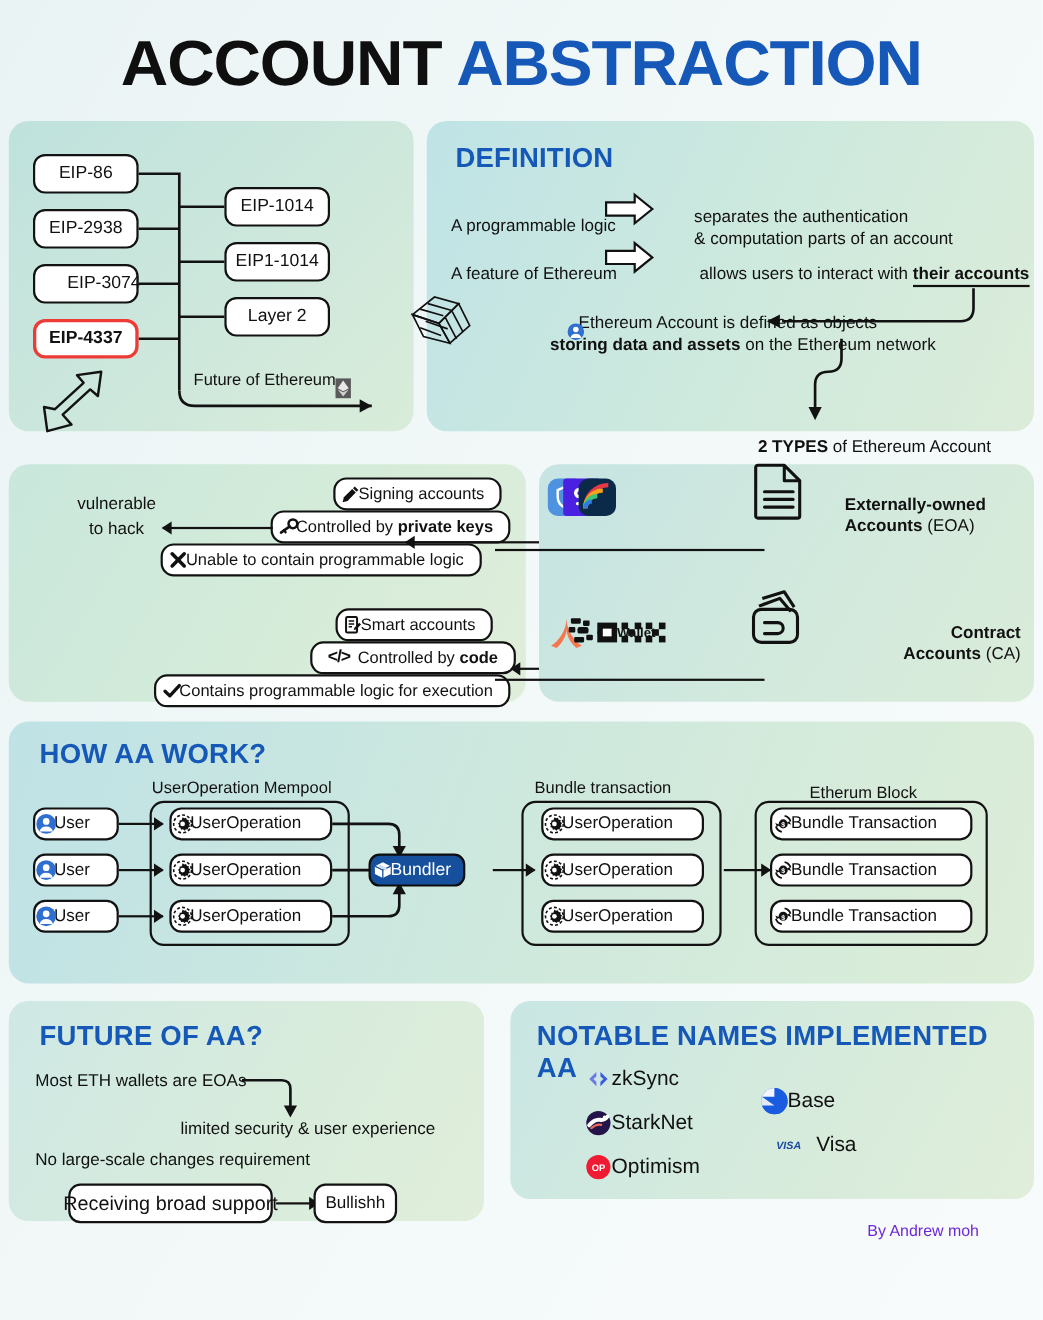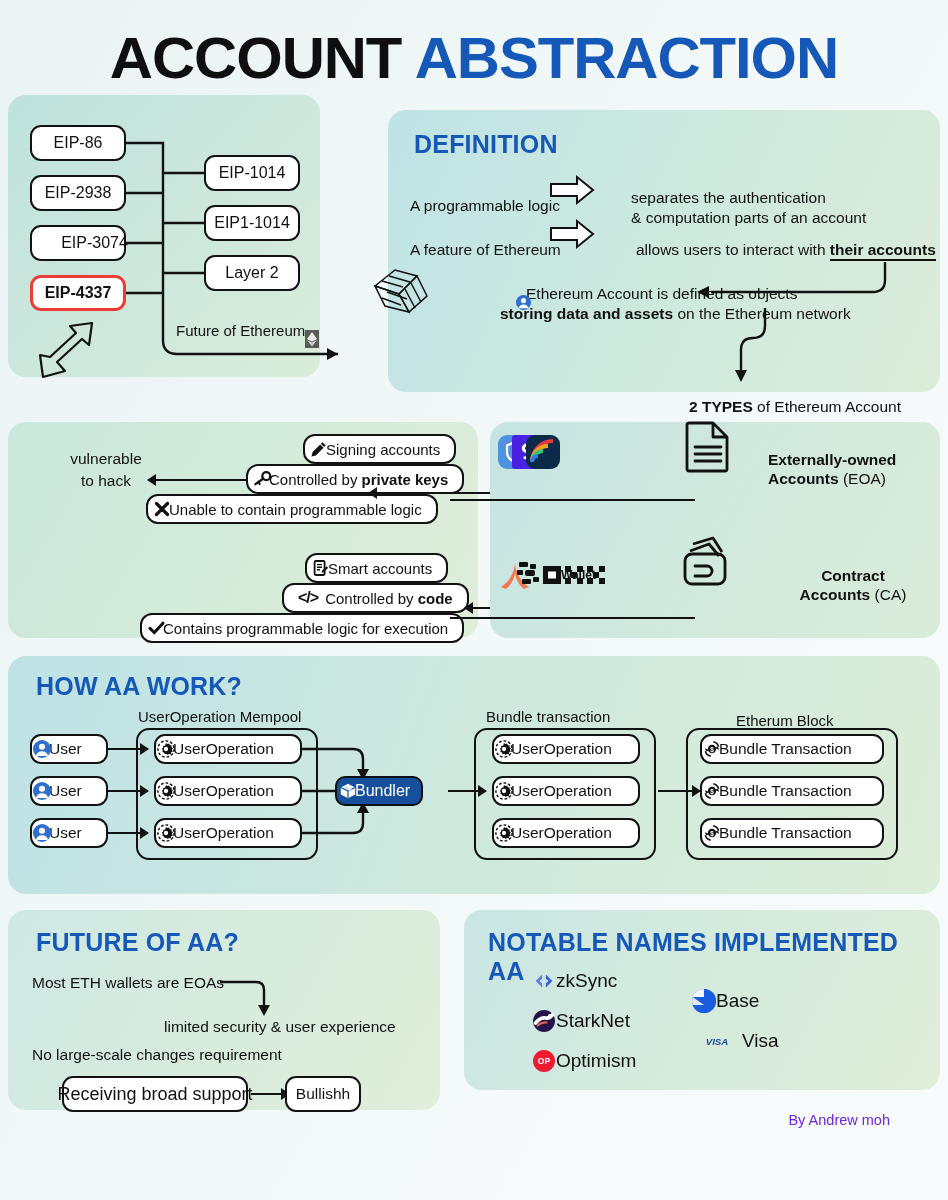--- a/index.html
+++ b/index.html
@@ -16,21 +16,21 @@
     position:absolute; left:0; top:24px; width:948px; text-align:center;
     font-weight:700; font-size:58px; letter-spacing:-1px;
     font-family:"Liberation Sans","DejaVu Sans",sans-serif;
     transform:scaleX(1.03); transform-origin:50% 50%;
   }
   .title .b{ color:#0f0f0f; }
   .title .a{ color:#1658b8; }
 
   
   .panel{ position:absolute; border-radius:18px; }
-  .p-eip   { left:8px;  top:95px; width:312px; height:282px;
+  .p-eip   { left:8px;  top:110px; width:368px; height:282px;
              background:linear-gradient(135deg,#bfe2dd 0%,#cfe8dc 60%,#d9ecd9 100%); }
   .p-def   { left:388px; top:110px; width:552px; height:282px;
              background:linear-gradient(115deg,#bfe3e6 0%,#cde9de 50%,#dcecd9 100%); }
   .p-eoaL  { left:8px;  top:422px; width:470px; height:216px;
              background:linear-gradient(120deg,#c9e7dc 0%,#d6ecd9 60%,#dfeedb 100%); }
   .p-eoaR  { left:490px; top:422px; width:450px; height:216px;
              background:linear-gradient(120deg,#c6e4e3 0%,#d2e9dd 55%,#daecd9 100%); }
   .p-how   { left:8px;  top:656px; width:932px; height:238px;
              background:linear-gradient(110deg,#bfe2e6 0%,#cde8de 45%,#dcedd8 100%); }
   .p-fut   { left:8px;  top:910px; width:432px; height:200px;
@@ -394,21 +394,21 @@
 
     <span class="ico" style="position:absolute; left:216px; top:140px;">
       <svg width="50" height="52" viewBox="0 0 50 52">
         <path d="M12 8 L32 2 L41 16" fill="none" stroke="#111" stroke-width="2.8" stroke-linejoin="round"></path>
         <path d="M9 15 L28 8 L38 20" fill="none" stroke="#111" stroke-width="2.8" stroke-linejoin="round"></path>
         <rect x="4" y="18" width="40" height="30" rx="7" fill="none" stroke="#111" stroke-width="2.8"></rect>
         <path d="M14 30 h12 a5 5 0 0 1 0 10 h-12" fill="none" stroke="#111" stroke-width="2.8" stroke-linecap="round"></path>
       </svg>
     </span>
 
-    <div class="acct-lbl" style="left:288px; top:144px; width:150px; text-align:center;">
+    <div class="acct-lbl" style="left:288px; top:144px; width:150px; text-align:right;">
       <span>Contract</span><br>
       <span>Accounts</span><span class="lt"> (CA)</span>
     </div>
   </div>
 
   <div class="panel p-how">
     <div class="h2" style="left:28px; top:16px;">HOW AA WORK?</div>
 
     <div class="glabel" style="left:130px; top:52px;">UserOperation Mempool</div>
     <div class="glabel" style="left:478px; top:52px;">Bundle transaction</div>

